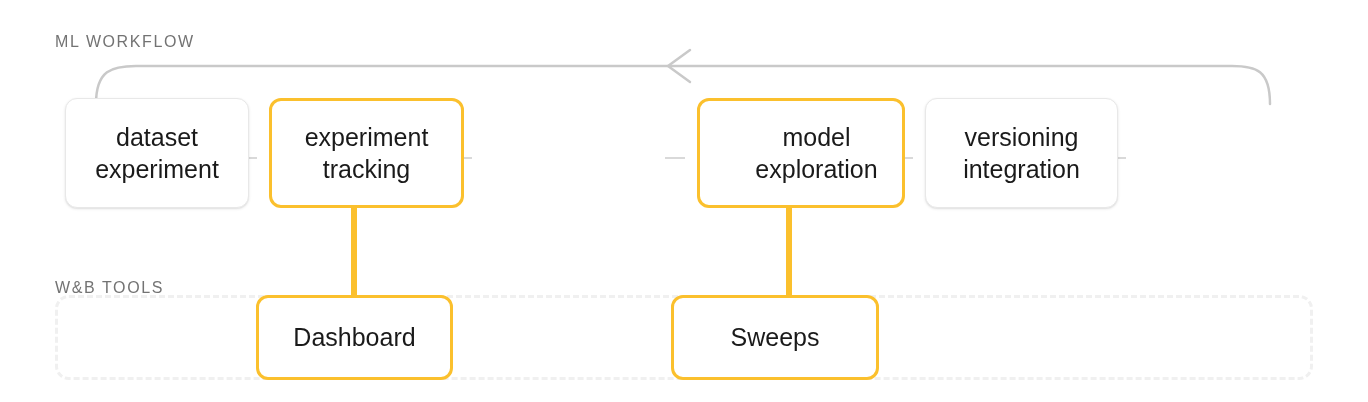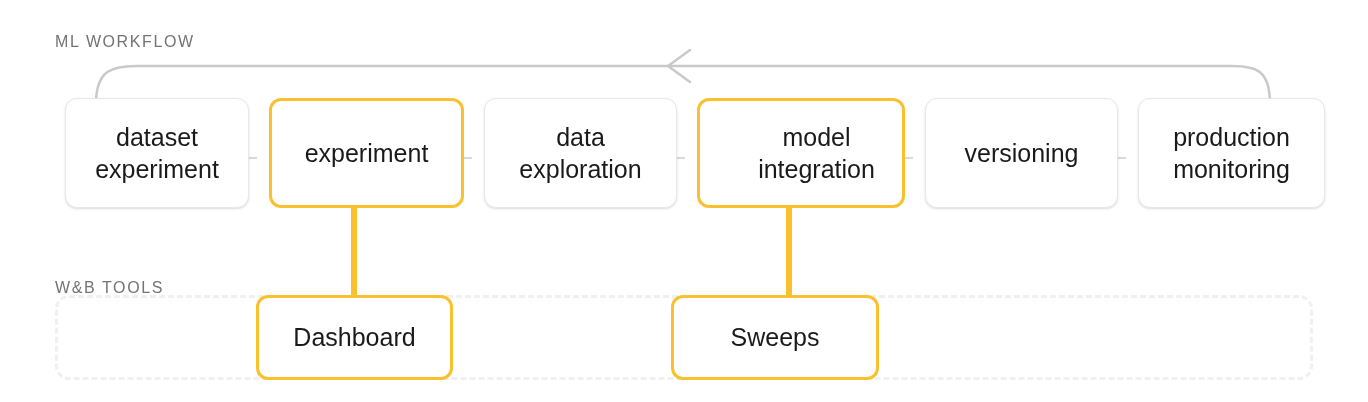--- a/index.html
+++ b/index.html
@@ -112,49 +112,39 @@
   <div class="stage-box" style="left:53px;width:184px;">
     <div>
       <span class="txt">dataset</span>
       <span class="txt">experiment</span>
     </div>
   </div>
 
   <div class="stage-box hl" style="left:257px;width:195px;">
     <div>
       <span class="txt">experiment</span>
+      <span class="txt">tracking</span>
     </div>
   </div>
 
-  <div class="stage-box" style="left:472px;width:193px;">
-    <div>
-      <span class="txt">data</span>
-      <span class="txt">exploration</span>
-    </div>
-  </div>
 
   <div class="stage-box hl" style="left:685px;width:208px;padding-left:39px;">
     <div>
       <span class="txt">model</span>
-      <span class="txt">integration</span>
+      <span class="txt">exploration</span>
     </div>
   </div>
 
   <div class="stage-box" style="left:913px;width:193px;">
     <div>
       <span class="txt">versioning</span>
+      <span class="txt">integration</span>
     </div>
   </div>
 
-  <div class="stage-box" style="left:1126px;width:187px;">
-    <div>
-      <span class="txt">production</span>
-      <span class="txt">monitoring</span>
-    </div>
-  </div>
 
   <div id="tools-band"></div>
 
   <div class="vlink" style="left:351px;"></div>
   <div class="vlink" style="left:786px;"></div>
 
   <div class="tool-box" style="left:256px;width:197px;">
     <span>Dashboard</span>
   </div>
 

